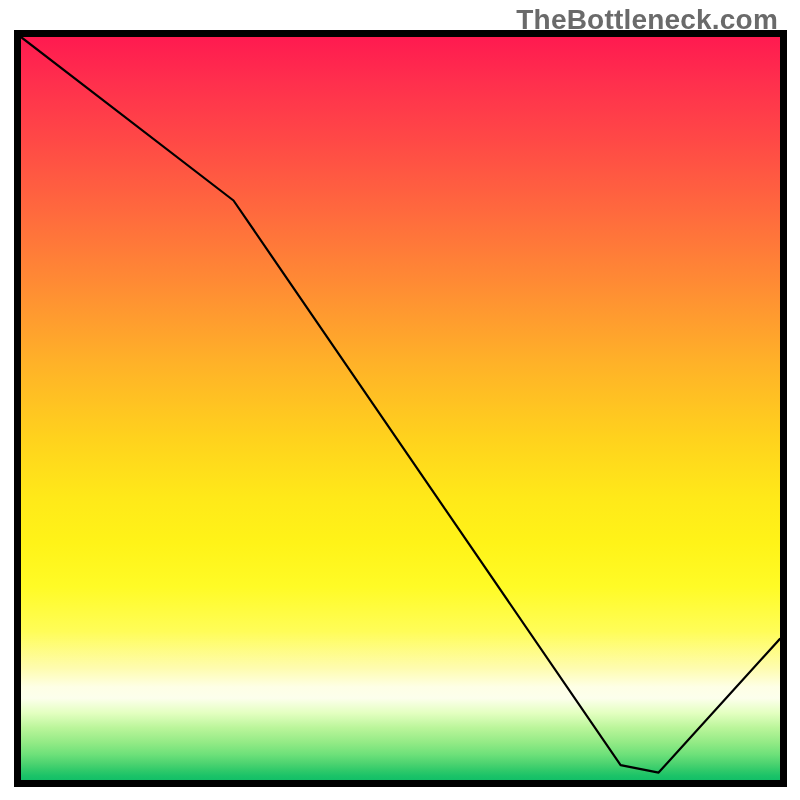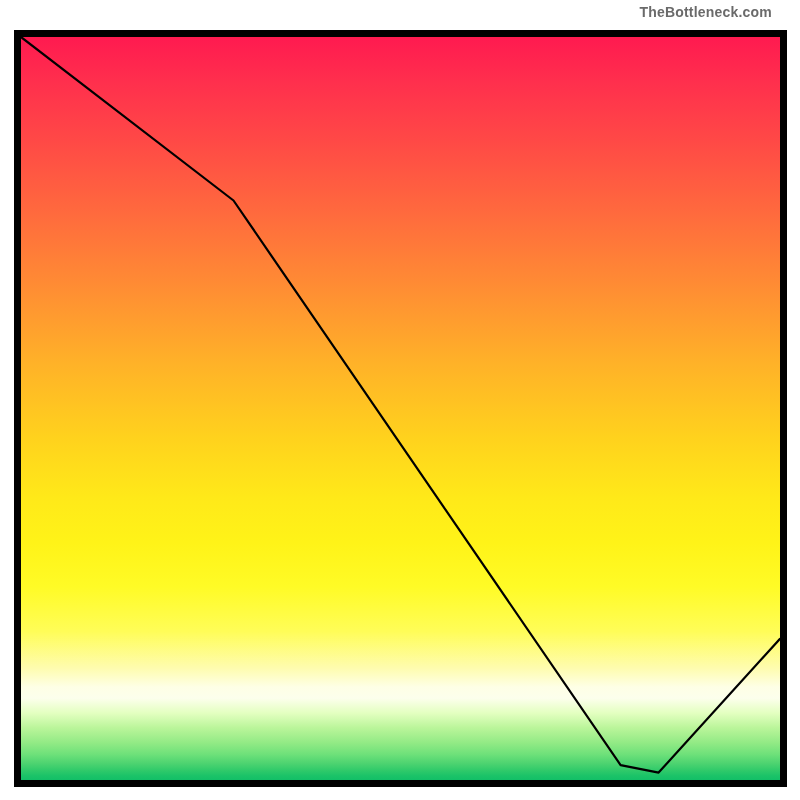--- a/index.html
+++ b/index.html
@@ -12,26 +12,27 @@
     overflow: hidden;
   }
   .stage {
     position: relative;
     width: 800px;
     height: 800px;
   }
   .watermark {
     position: absolute;
     top: 4px;
-    right: 28px;
-    font-size: 14px;
+    right: 22px;
+    font-size: 28px;
     font-weight: 600;
     color: #6a6a6a;
     letter-spacing: 0.2px;
     user-select: none;
+    text-decoration: underline;
   }
   .plot-area {
     position: absolute;
     left: 14px;
     top: 30px;
     width: 773px;
     height: 757px;
     border: 7px solid #000;
     box-sizing: border-box;
     overflow: hidden;

